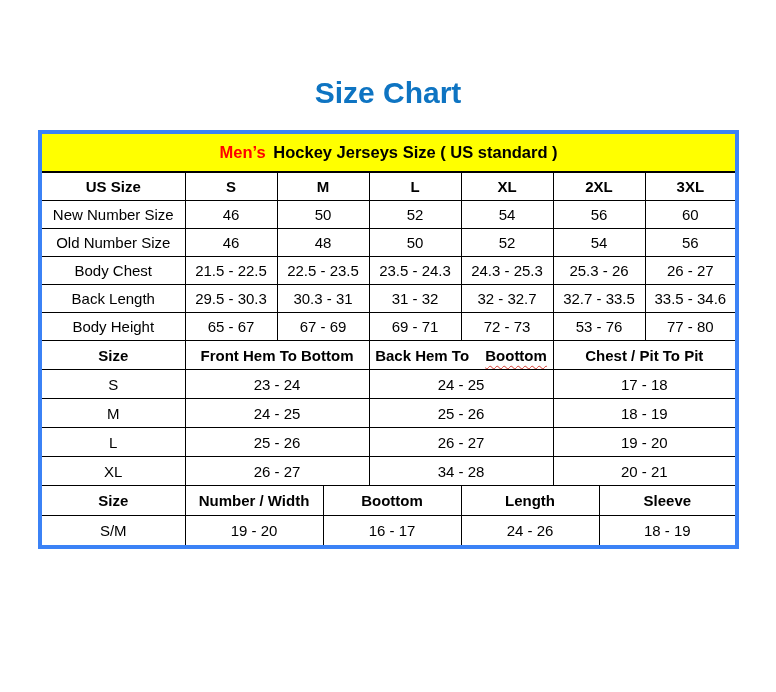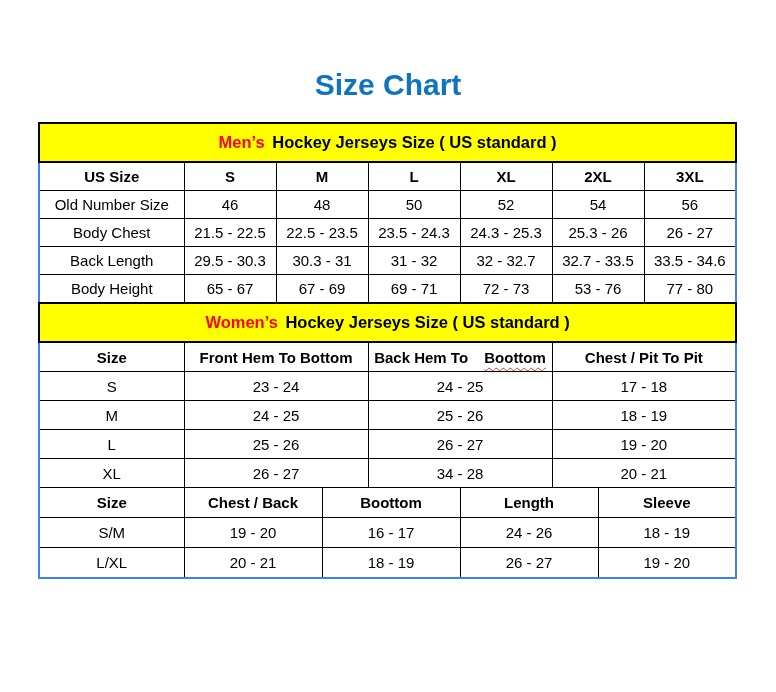--- a/index.html
+++ b/index.html
@@ -6,35 +6,35 @@
   body {
     width: 776px; height: 692px;
     background: #ffffff;
     font-family: "Liberation Sans", sans-serif;
     color: #000000;
     -webkit-font-smoothing: antialiased;
   }
   .page { position: relative; width: 776px; height: 692px; overflow: hidden; }
 
   .title {
-    margin: 4px;
+    margin: 12px;
     padding-top: 64px;
     text-align: center;
     font-size: 30px;
     line-height: 34px;
     font-weight: 700;
     color: #0e74c2;
   }
 
   table.size-table {
     border-collapse: collapse;
     table-layout: fixed;
     width: 697px;
     margin: 20px 0 4px 38px;
-    border: 2px solid #3b82f6;
+    border: 4px solid #3b82f6;
   }
   table.size-table th, table.size-table td {
     border: 1.5px solid #000000;
     text-align: center;
     vertical-align: middle;
     font-size: 15px;
     padding: 0 2px;
     overflow: hidden;
     white-space: nowrap;
   }
@@ -101,20 +101,29 @@
       <tr class="m-row">
         <th>US Size</th>
         <th colspan="2">S</th>
         <th colspan="2">M</th>
         <th colspan="2">L</th>
         <th colspan="2">XL</th>
         <th colspan="2">2XL</th>
         <th colspan="2">3XL</th>
       </tr>
 
+      <tr class="m-row">
+        <td>New Number Size</td>
+        <td colspan="2">46</td>
+        <td colspan="2">50</td>
+        <td colspan="2">52</td>
+        <td colspan="2">54</td>
+        <td colspan="2">56</td>
+        <td colspan="2">60</td>
+      </tr>
 
       <tr class="m-row">
         <td>Old Number Size</td>
         <td colspan="2">46</td>
         <td colspan="2">48</td>
         <td colspan="2">50</td>
         <td colspan="2">52</td>
         <td colspan="2">54</td>
         <td colspan="2">56</td>
       </tr>
@@ -142,26 +151,20 @@
       <tr class="m-row">
         <td>Body Height</td>
         <td colspan="2">65 - 67</td>
         <td colspan="2">67 - 69</td>
         <td colspan="2">69 - 71</td>
         <td colspan="2">72 - 73</td>
         <td colspan="2">53 - 76</td>
         <td colspan="2">77 - 80</td>
       </tr>
 
-      <tr class="band">
-        <td colspan="13">
-          <span class="hl">Women’s</span>
-          <span>Hockey Jerseys Size ( US standard )</span>
-        </td>
-      </tr>
 
       <tr class="w-row">
         <th>Size</th>
         <th colspan="4">Front Hem To Bottom</th>
         <th colspan="4">
           <span>Back Hem To</span>
           <span class="wavy">Boottom</span>
         </th>
         <th colspan="4">Chest / Pit To Pit</th>
       </tr>
@@ -190,37 +193,30 @@
       <tr class="w-row">
         <td class="lbl-bold">XL</td>
         <td colspan="4">26 - 27</td>
         <td colspan="4">34 - 28</td>
         <td colspan="4">20 - 21</td>
       </tr>
 
 
       <tr class="y-row">
         <th>Size</th>
-        <th colspan="3">Chest / Back</th>
+        <th colspan="3">Number / Width</th>
         <th colspan="3">Boottom</th>
         <th colspan="3">Length</th>
         <th colspan="3">Sleeve</th>
       </tr>
 
       <tr class="y-row">
         <td class="lbl-bold">S/M</td>
         <td colspan="3">19 - 20</td>
         <td colspan="3">16 - 17</td>
         <td colspan="3">24 - 26</td>
         <td colspan="3">18 - 19</td>
       </tr>
 
-      <tr class="y-row">
-        <td class="lbl-bold">L/XL</td>
-        <td colspan="3">20 - 21</td>
-        <td colspan="3">18 - 19</td>
-        <td colspan="3">26 - 27</td>
-        <td colspan="3">19 - 20</td>
-      </tr>
 
     </tbody>
   </table>
 </div>
 
 </body></html>

